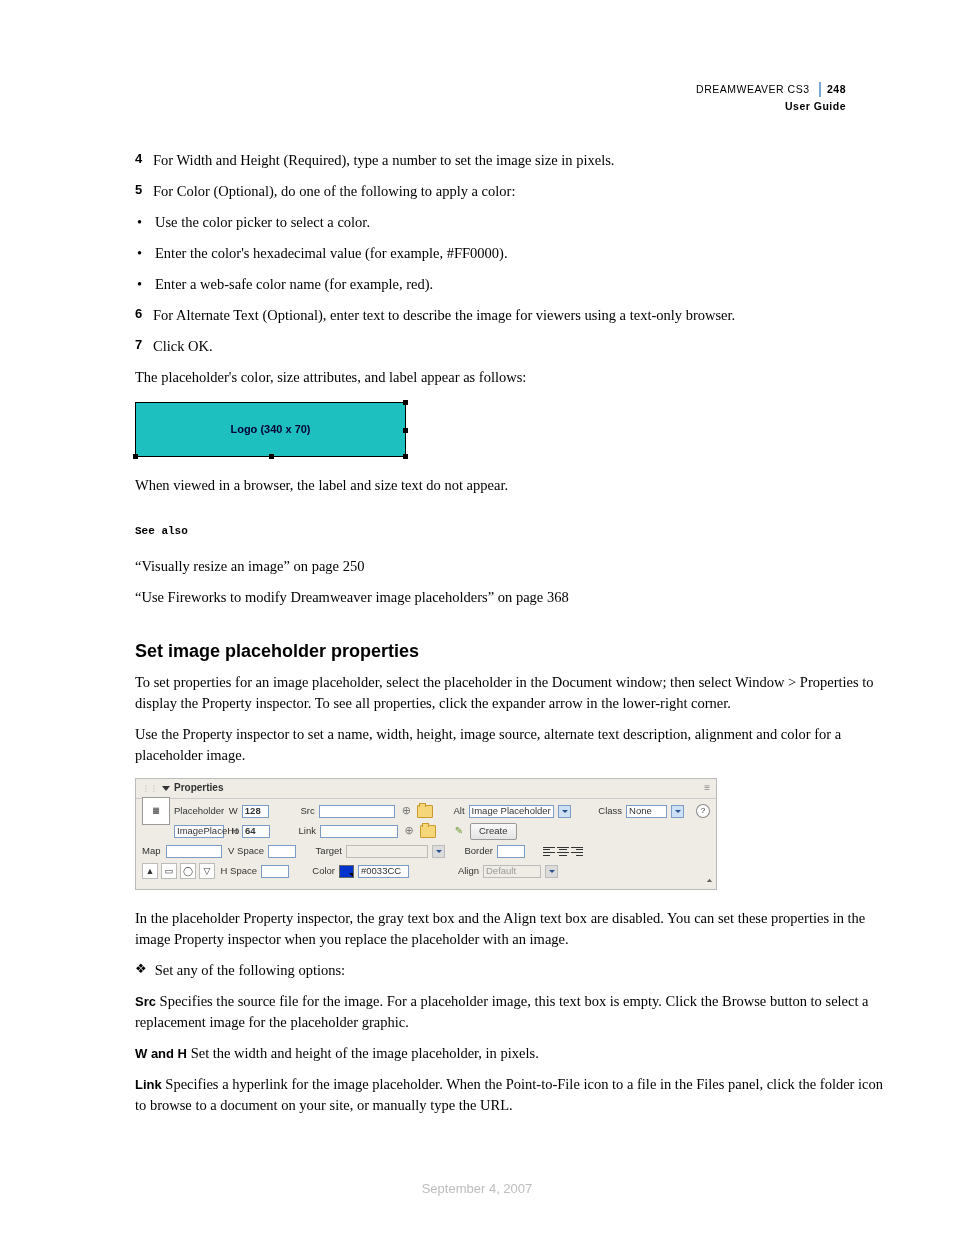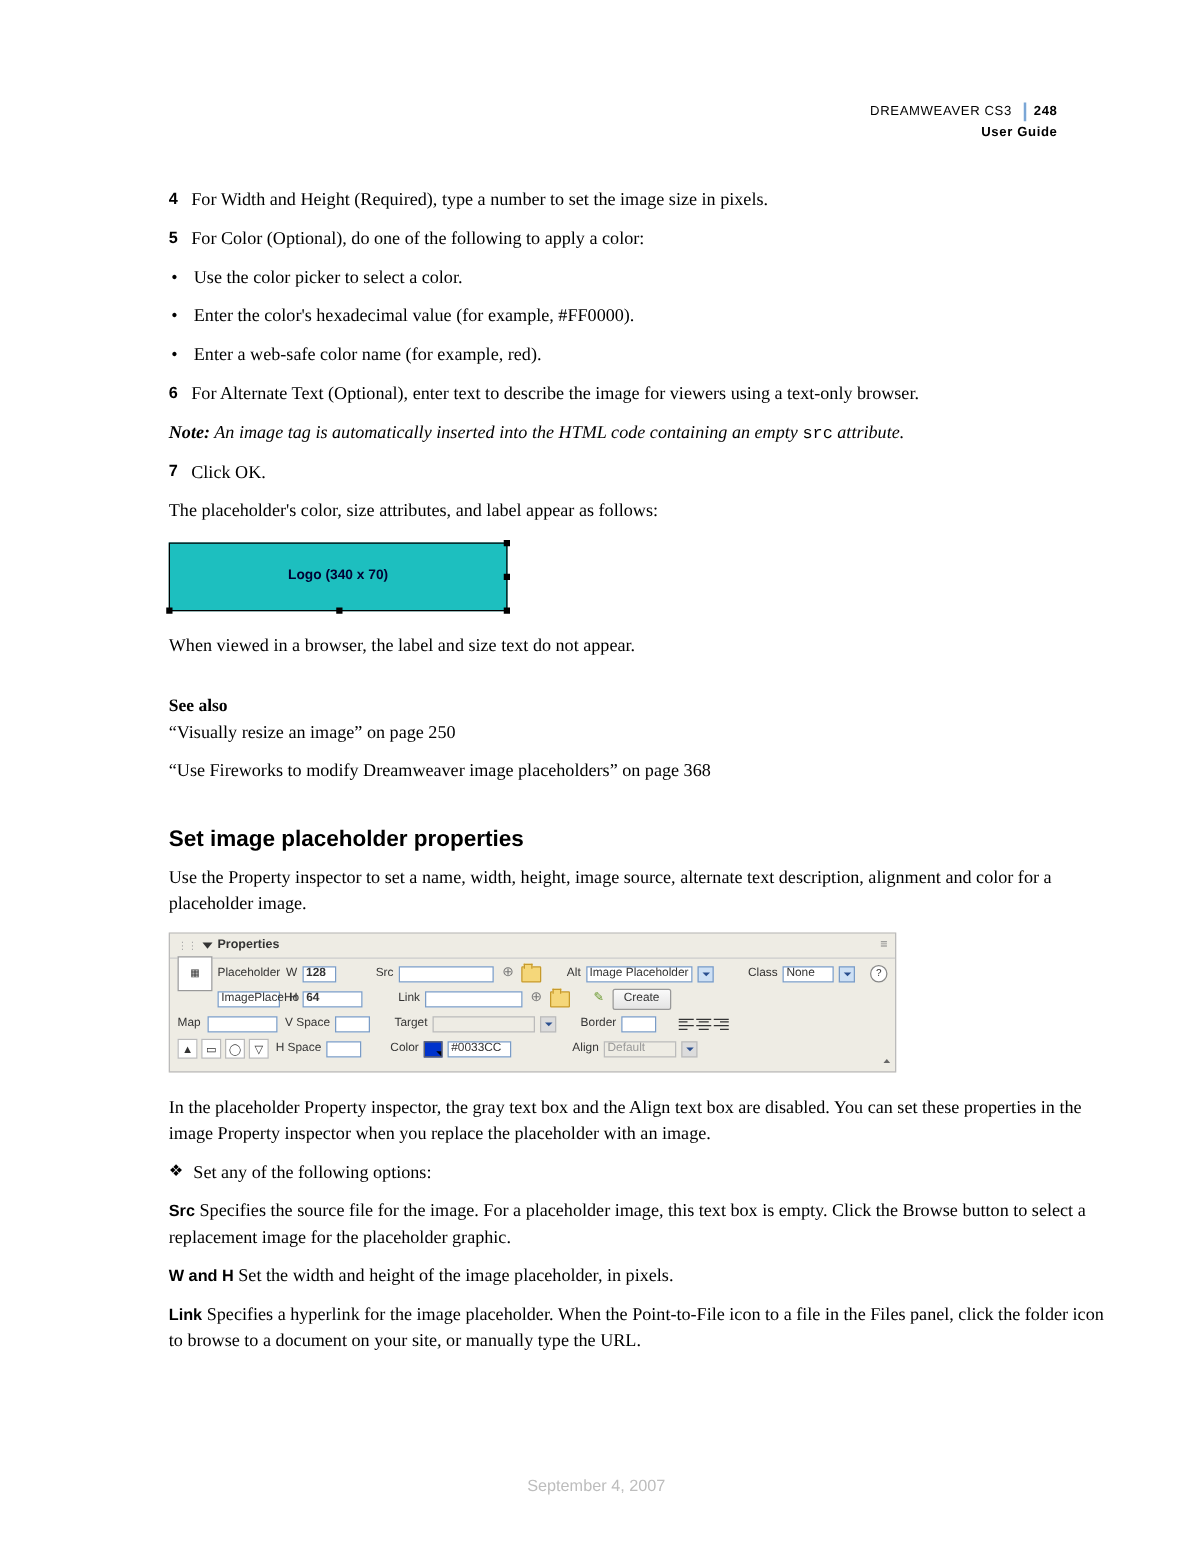--- a/index.html
+++ b/index.html
@@ -106,25 +106,25 @@
     height: 5px;
     background: #000;
     position: absolute;
   }
   .handle.tr { top: -3px; right: -3px; }
   .handle.mr { top: 50%; right: -3px; margin-top: -2px; }
   .handle.br { bottom: -3px; right: -3px; }
   .handle.bm { bottom: -3px; left: 50%; margin-left: -2px; }
   .handle.bl { bottom: -3px; left: -3px; }
   .h3 {
-    font-family: Liberation Serif, serif;
-    font-weight: bold;
-    font-size: 14px;
+    font-family: Liberation Mono, monospace;
+    font-weight: bold;
+    font-size: 11px;
     margin-top: 28px;
-    margin-bottom: 0;
+    margin-bottom: 16px;
   }
   .h2 {
     font-family: Arial, Helvetica, sans-serif;
     font-weight: bold;
     font-size: 18px;
     margin-top: 30px;
     margin-bottom: 8px;
   }
   .link-ref {
     margin-bottom: 10px;
@@ -391,23 +391,20 @@
     <div class="bullet">
       <div class="bullet-dot">•</div>
       <div>Enter a web-safe color name (for example, red).</div>
     </div>
 
     <div class="step">
       <div class="step-num">6</div>
       <div class="step-text">For Alternate Text (Optional), enter text to describe the image for viewers using a text-only browser.</div>
     </div>
 
-    <div class="note">
-      <span class="note-label">Note:</span><span class="note-text"> An image tag is automatically inserted into the HTML code containing an empty </span><span class="code-inline">src</span><span class="note-text"> attribute.</span>
-    </div>
 
     <div class="step">
       <div class="step-num">7</div>
       <div class="step-text">Click OK.</div>
     </div>
 
     <div class="para">The placeholder's color, size attributes, and label appear as follows:</div>
 
     <div class="placeholder-fig">
       <div class="placeholder-box">
@@ -420,20 +417,21 @@
       </div>
     </div>
 
     <div class="para">When viewed in a browser, the label and size text do not appear.</div>
 
     <div class="h3">See also</div>
     <div class="link-ref">“Visually resize an image” on page 250</div>
     <div class="link-ref">“Use Fireworks to modify Dreamweaver image placeholders” on page 368</div>
 
     <div class="h2">Set image placeholder properties</div>
+    <div class="bodytext">To set properties for an image placeholder, select the placeholder in the Document window; then select Window &gt; Properties to display the Property inspector. To see all properties, click the expander arrow in the lower-right corner.</div>
     <div class="bodytext">Use the Property inspector to set a name, width, height, image source, alternate text description, alignment and color for a placeholder image.</div>
 
     <div class="props-panel" style="position:relative;">
       <div class="props-title">
         <div class="left">
           <span style="color:#aaa;font-size:8px;">⋮⋮</span>
           <span class="tri-down"></span>
           <b>Properties</b>
         </div>
         <span style="color:#888;">≡</span>
@@ -461,21 +459,21 @@
           <span class="inp" style="width:42px;">None</span>
           <span class="dd-arrow"></span>
           <span style="width:4px;"></span>
           <span class="qicon">?</span>
         </div>
 
         <div class="props-row">
           <span style="width:28px;"></span>
           <span class="inp" style="width:50px;">ImagePlaceHo</span>
           <span class="lbl" style="width:10px;">H</span>
-          <span class="inp" style="width:48px;font-weight:bold;">64</span>
+          <span class="inp" style="width:28px;font-weight:bold;">64</span>
           <span style="width:18px;"></span>
           <span class="lbl" style="width:20px;">Link</span>
           <span class="inp" style="width:78px;"></span>
           <span class="mini-icon swirl">⊕</span>
           <span class="folder"></span>
           <span style="width:8px;"></span>
           <span class="mini-icon" style="color:#6a9a2f;">✎</span>
           <span class="btn">Create</span>
         </div>
 

